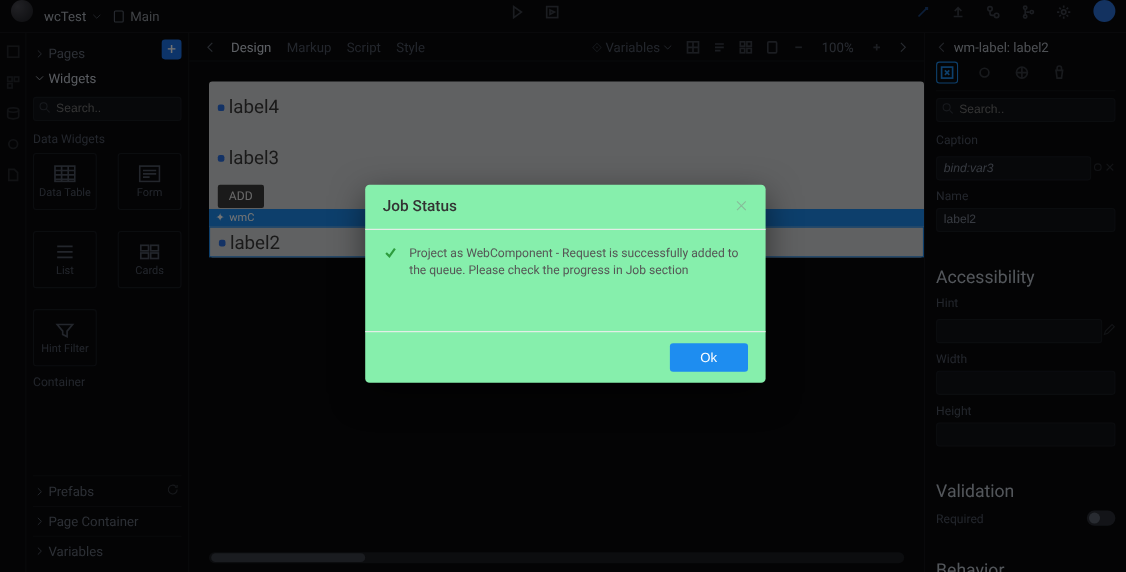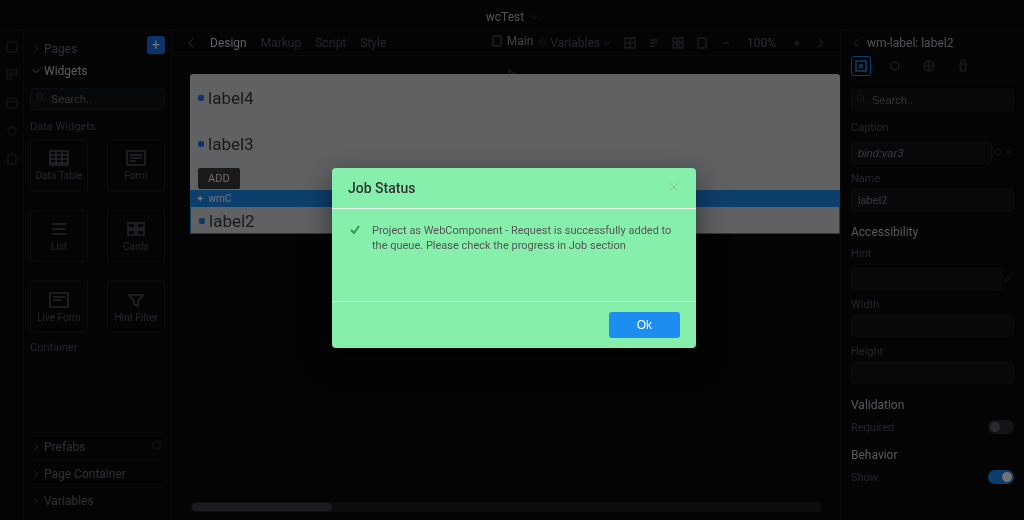--- a/index.html
+++ b/index.html
@@ -1,19 +1,19 @@
 <!DOCTYPE html>
 <html><head>
 <meta charset="utf-8">
 <style>
   * { box-sizing: border-box; margin: 0; padding: 0; }
   html, body { width: 1024px; height: 520px; overflow: hidden; background: #0a0a0c; font-family: -apple-system, "Segoe UI", Roboto, Arial, sans-serif; color: #aeb4bd; font-size: 12px; }
 
   
-  .topbar { position: absolute; left: 0; right: 0; top: 0; height: 30px; display: flex; align-items: center; padding: 0 10px; gap: 10px; border-bottom: 1px solid #14161a; flex-direction: column; }
+  .topbar { position: absolute; left: 0; right: 0; top: 0; height: 30px; display: flex; padding: 0 10px; gap: 10px; border-bottom: 1px solid #14161a; }
   .topbar .avatar { width: 20px; height: 20px; border-radius: 50%; background: radial-gradient(circle at 30% 30%, #4a4a52, #1c1d22); }
   .topbar .proj { display: flex; align-items: center; gap: 6px; cursor: pointer; }
   .topbar .proj svg { opacity: .7; }
   .topbar .file { display: flex; align-items: center; gap: 4px; opacity: .8; }
   .topbar .spacer { flex: 1; }
   .tb-icon { width: 22px; height: 22px; display: flex; align-items: center; justify-content: center; opacity: .5; }
   .tb-icon svg { stroke: #6e7686; fill: none; stroke-width: 1.5; }
   .tb-icon.blue svg { stroke: #2c7ff0; }
   .user-av { width: 20px; height: 20px; border-radius: 50%; background: #2a6fd6; margin-left: 6px; }
 
@@ -66,21 +66,21 @@
   .rp-tabs { display: flex; gap: 14px; border-bottom: 1px solid #14161a; padding-bottom: 6px; margin-bottom: 6px; }
   .rp-tabs .ic { width: 20px; height: 20px; display: flex; align-items: center; justify-content: center; opacity: .4; cursor: pointer; }
   .rp-tabs .ic.active { opacity: 1; border: 1px solid #1e8df0; border-radius: 3px; }
   .rp-tabs svg { stroke: #7a8290; fill: none; stroke-width: 1.5; }
   .rp-tabs .ic.active svg { stroke: #1e8df0; }
   .rp-search { position: relative; margin-bottom: 10px; }
   .rp-search input { width: 100%; background: #101217; border: 1px solid #1a1d23; border-radius: 3px; padding: 4px 6px 4px 20px; color: #6b7280; font-size: 11px; }
   .rp-search .ic { position: absolute; left: 5px; top: 4px; opacity: .5; }
   .rp-field-lbl { color: #4e5563; font-size: 11px; margin: 8px 0 4px; }
   .rp-input { width: 100%; background: #101217; border: 1px solid #1a1d23; border-radius: 3px; padding: 4px 6px; color: #7a8290; font-size: 11px; }
-  .rp-sec-title { color: #b9c0cb; font-size: 12px; margin-top: 14px; }
+  .rp-sec-title { color: #b9c0cb; font-size: 16px; margin-top: 31px; }
   .rp-row { display: flex; align-items: center; justify-content: space-between; margin-top: 8px; }
   .toggle { width: 26px; height: 14px; background: #2a2e36; border-radius: 7px; position: relative; cursor: pointer; }
   .toggle::after { content: ""; position: absolute; width: 10px; height: 10px; background: #5a616d; border-radius: 50%; top: 2px; left: 2px; }
   .toggle.on { background: #1e8df0; }
   .toggle.on::after { left: 14px; background: #fff; }
   .mini-ic { opacity: .4; }
 
   
   .overlay { position: absolute; inset: 0; background: rgba(0,0,0,0.55); }
   .modal { position: absolute; left: 332px; top: 168px; width: 364px; background: #86efac; border-radius: 4px; box-shadow: 0 10px 30px rgba(0,0,0,.5); color: #333; }
@@ -227,27 +227,20 @@
         <svg width="20" height="16" viewBox="0 0 20 16">
           <rect x="2" y="2" width="7" height="5"></rect>
           <rect x="11" y="2" width="7" height="5"></rect>
           <rect x="2" y="9" width="7" height="5"></rect>
           <rect x="11" y="9" width="7" height="5"></rect>
         </svg>
         <span>Cards</span>
       </div>
     <div class="lp-tile">
         <svg width="20" height="16" viewBox="0 0 20 16">
-          <rect x="1" y="1" width="18" height="14"></rect>
-          <path d="M4 5h12M4 8h8"></path>
-        </svg>
-        <span>Live Form</span>
-      </div>
-    <div class="lp-tile">
-        <svg width="20" height="16" viewBox="0 0 20 16">
           <path d="M3 3h14l-5 6v5l-4-2V9z"></path>
         </svg>
         <span>Hint Filter</span>
       </div>
   </div>
 
   <div class="lp-group-title">Container</div>
 
   <div style="position:absolute; left:6px; right:6px; bottom:6px;">
     <div class="lp-foot-sec">

